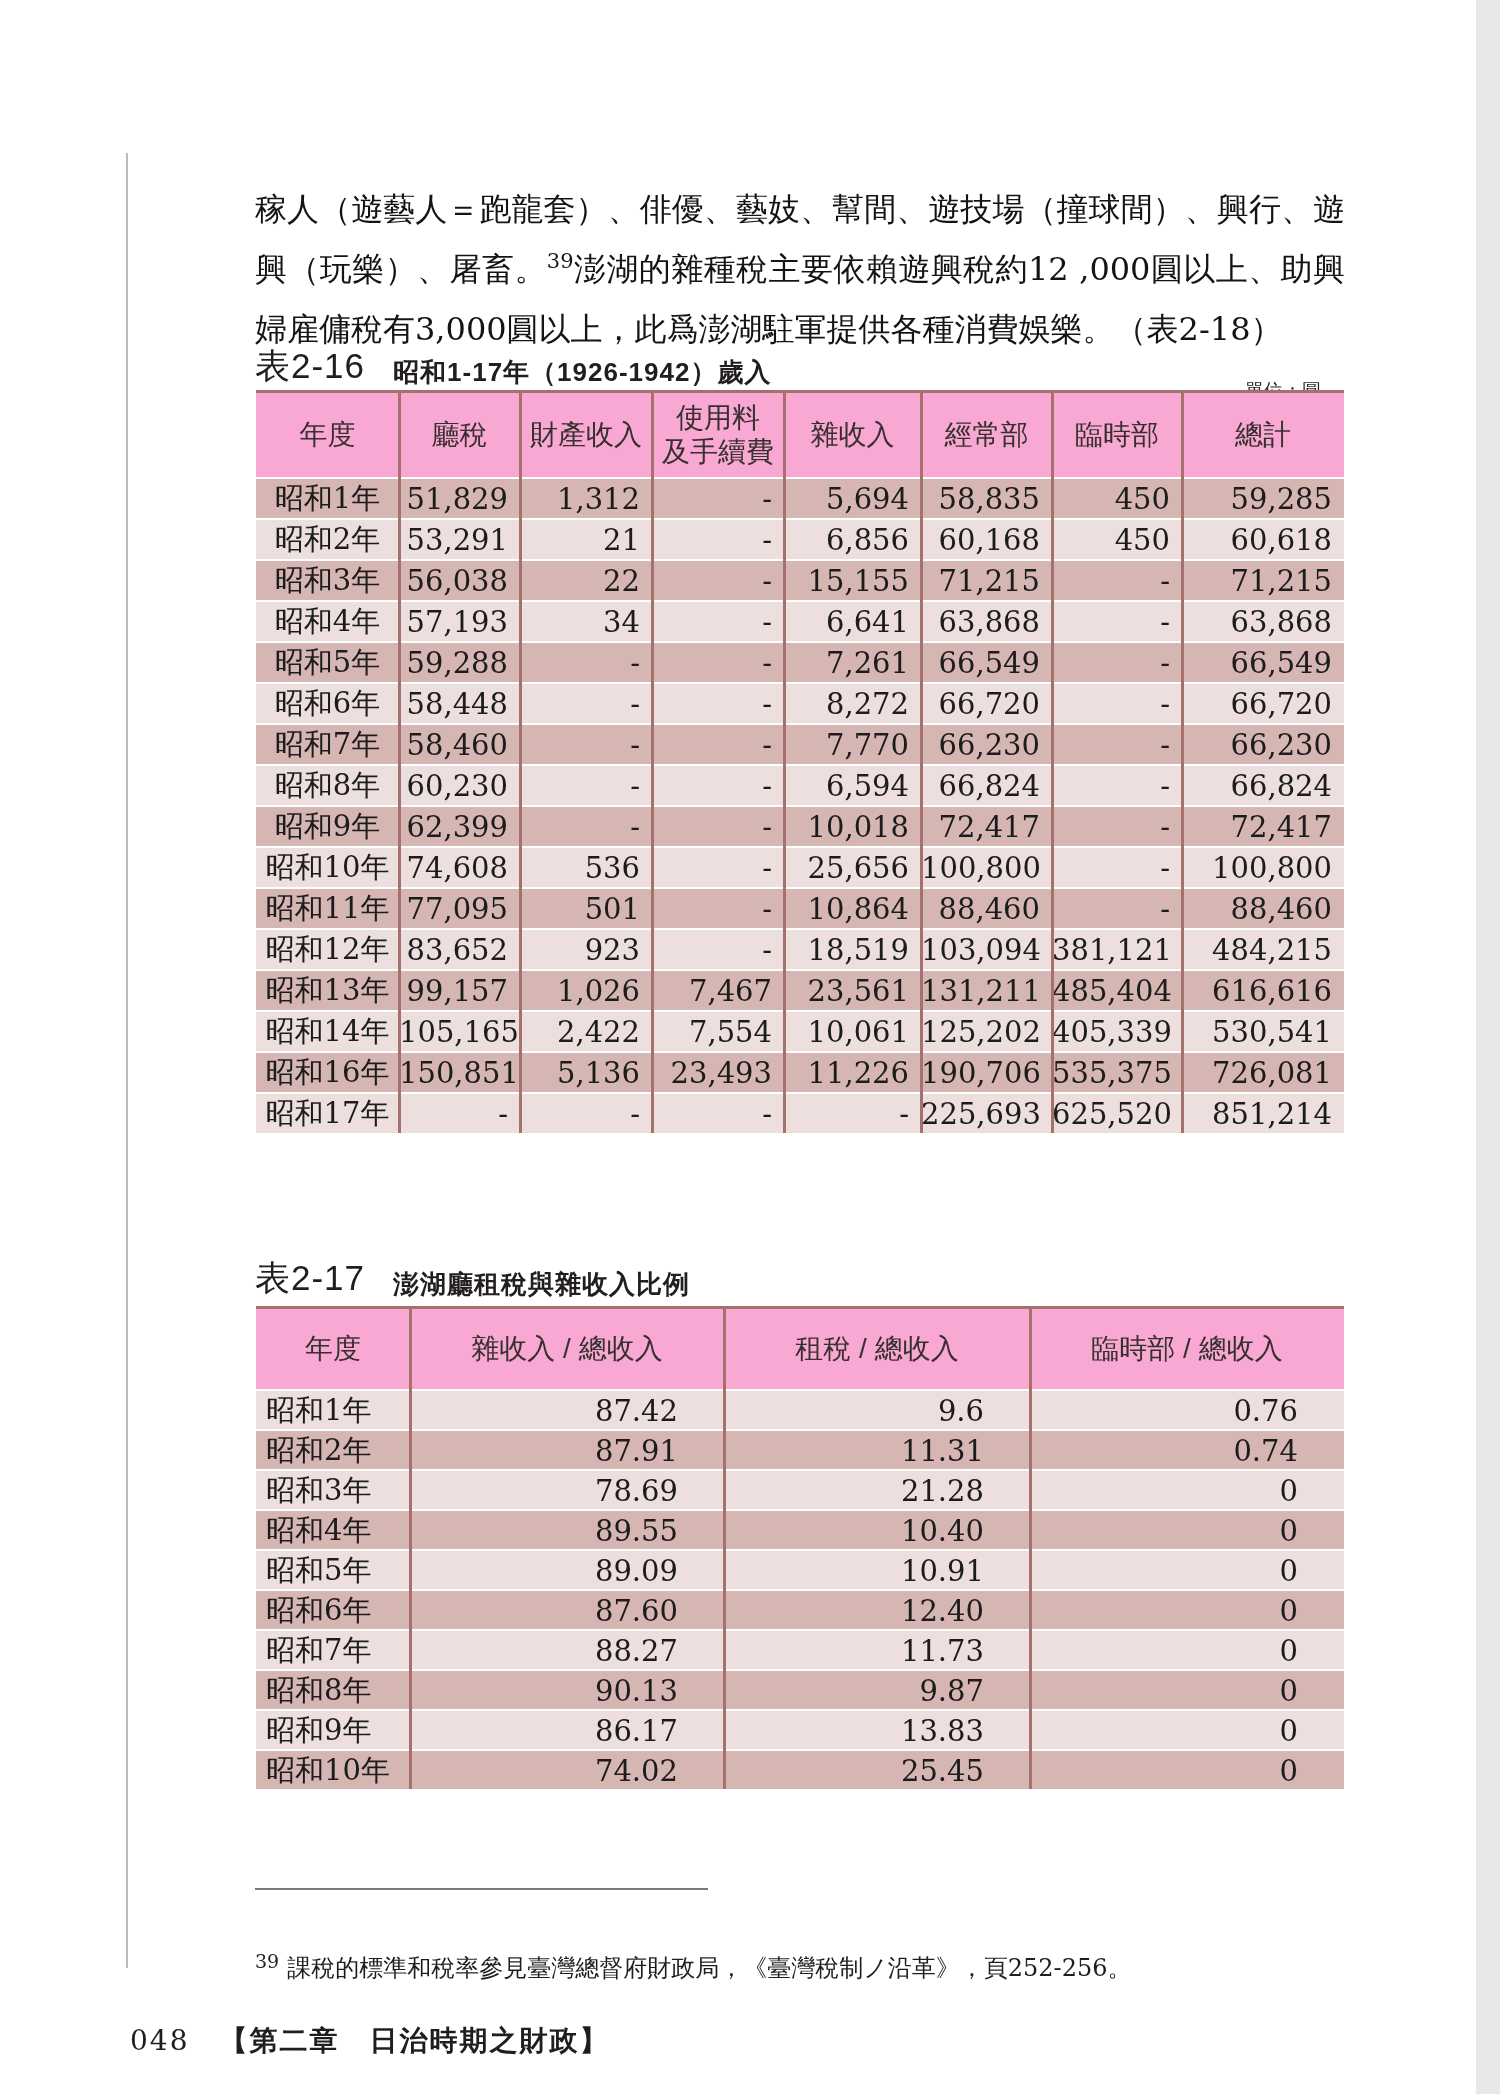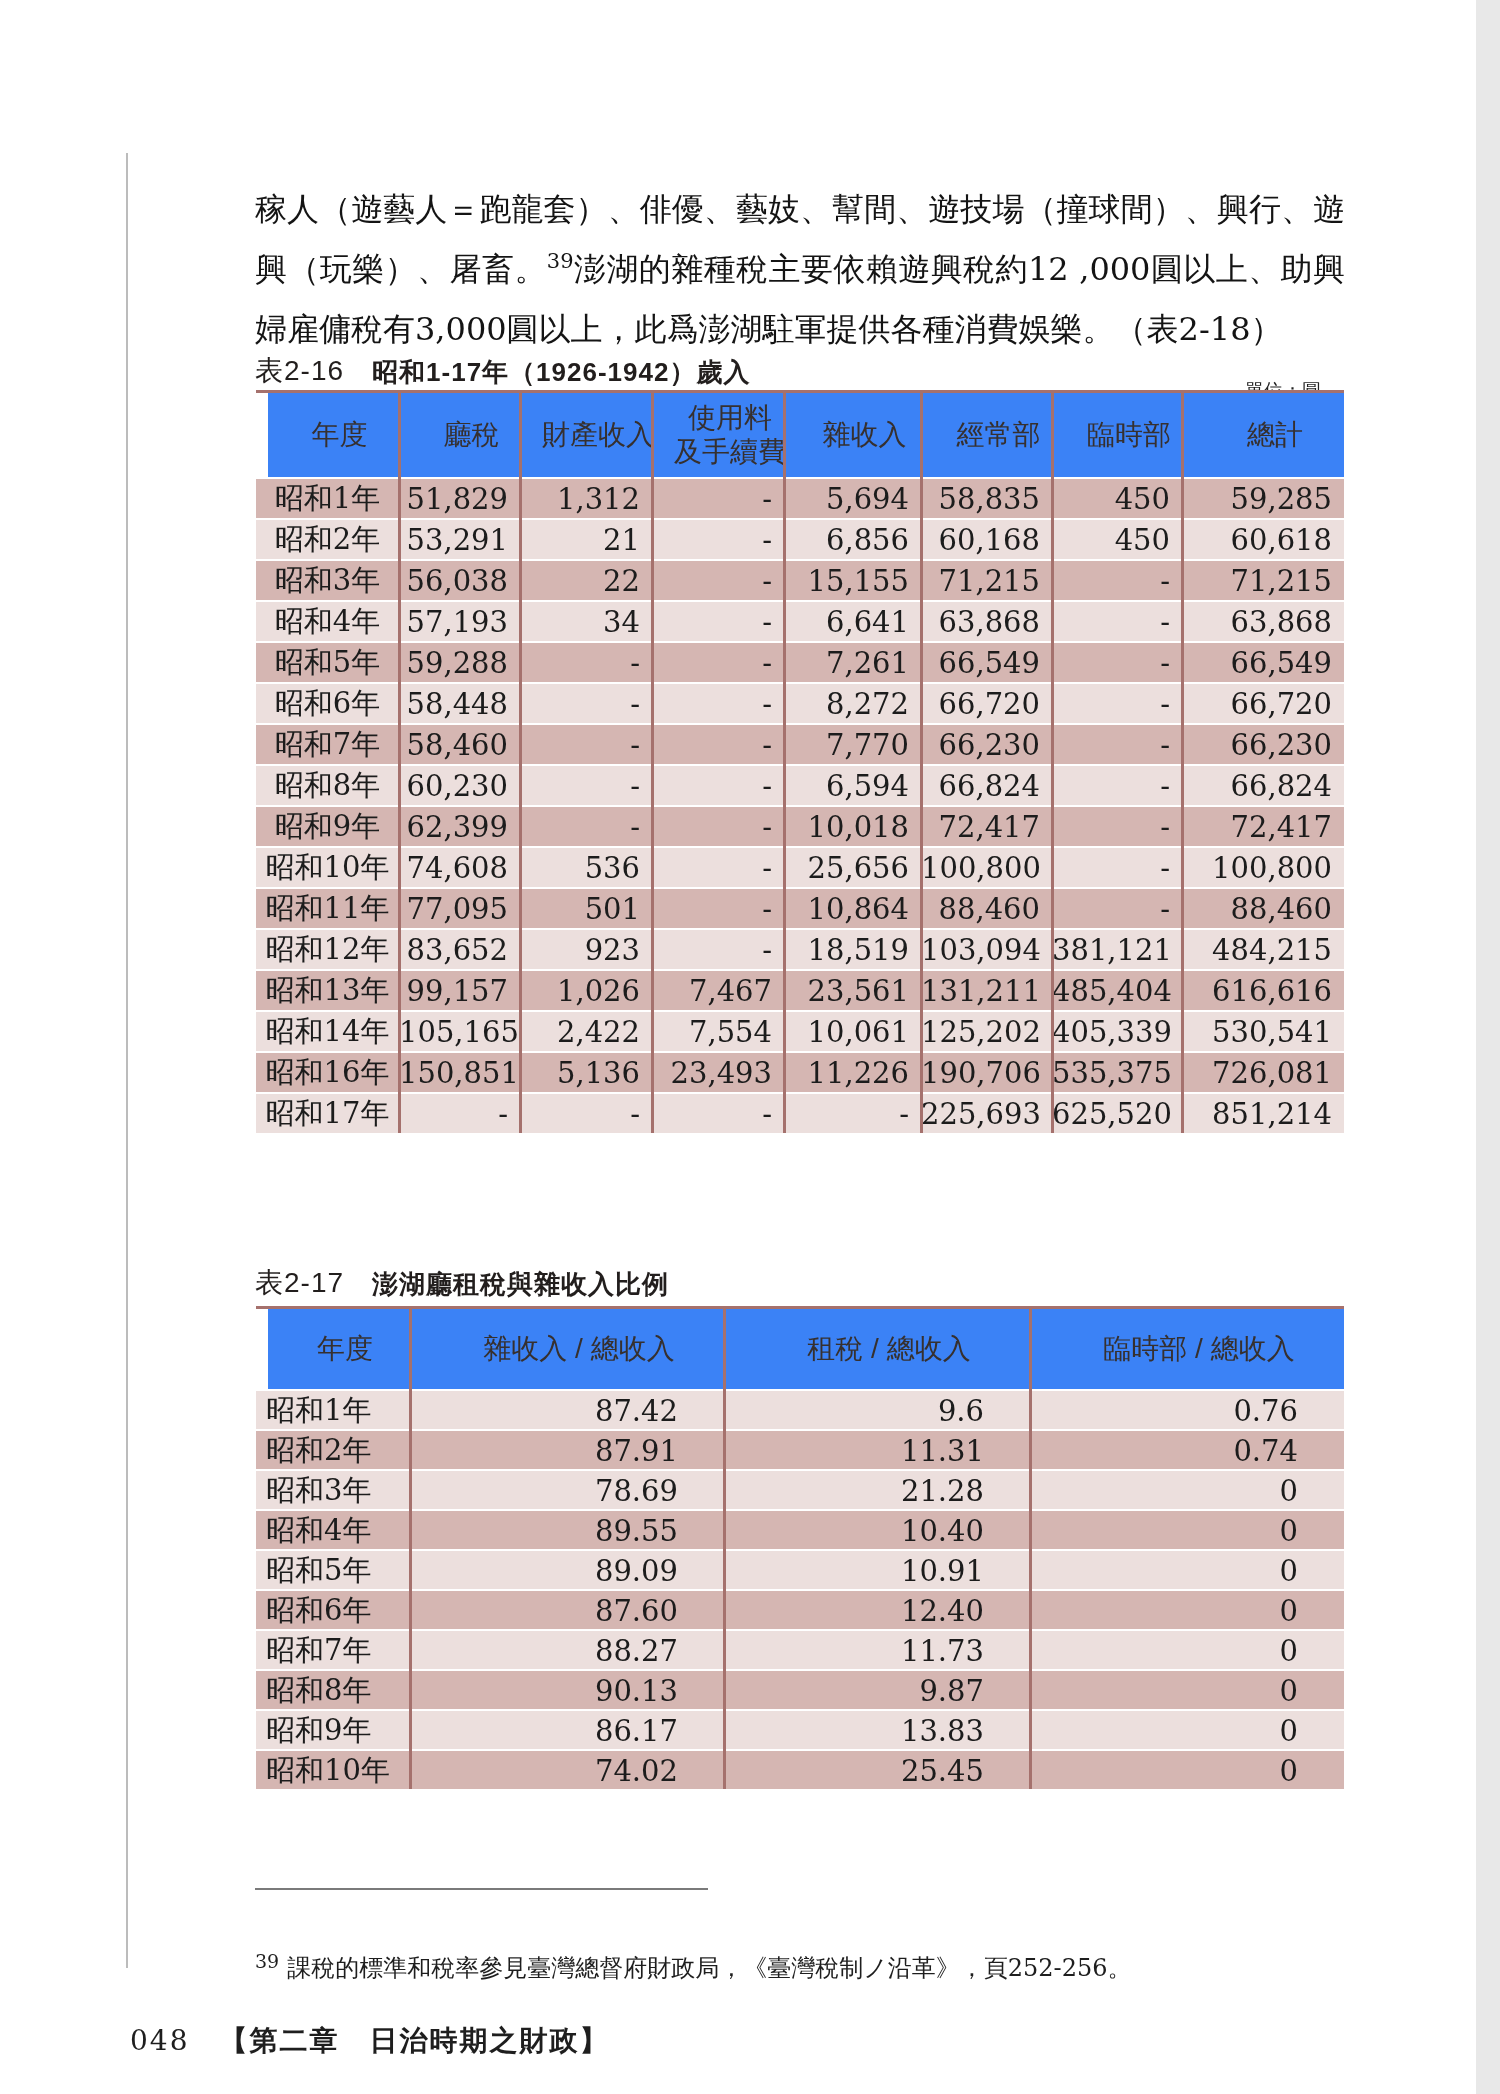--- a/index.html
+++ b/index.html
@@ -7,26 +7,26 @@
         font-family:"DejaVu Serif", serif;color:#1a1a1a;}
   
   .vline{position:absolute;left:126px;top:153px;width:2px;height:1815px;background:#bcbcbc;}
   
   .para{position:absolute;left:255px;top:147px;width:1090px;font-size:32px;line-height:60px;
         text-align:justify;text-justify:inter-ideograph;color:#141414;}
   .para sup{font-size:21px;vertical-align:12px;line-height:0;}
   
   .titlebar{position:absolute;left:255px;width:1090px;height:46px;display:flex;align-items:flex-end;
             font-family:"Liberation Sans", sans-serif;color:#221e1d;}
-  .titlebar .lbl{font-size:28px;font-weight:500;margin-right:28px;letter-spacing:1px;}
+  .titlebar .lbl{font-size:35px;font-weight:500;margin-right:28px;letter-spacing:1px;}
   .titlebar .ttl{font-size:26px;font-weight:700;letter-spacing:1px;}
   .unitnote{position:absolute;right:155px;top:378px;font-size:19px;color:#222;}
   
   .ptable{position:absolute;left:256px;width:1088px;border-top:3px solid #a5716d;}
-  .thead{display:grid;background:#3b82f6;margin-left:12px;}
+  .thead{display:grid;background:#f9a8d4;}
   .hcell{display:flex;align-items:center;justify-content:center;text-align:center;
          font-family:"Liberation Sans", sans-serif;font-size:28px;line-height:34px;
          color:#36302f;white-space:pre-line;}
   .trow{display:grid;margin-top:2px;align-items:center;font-size:29px;color:#1c1c1c;}
   .t16 .thead{grid-template-columns:143px 121px 132px 132px 137px 131px 130px 162px;height:84px;}
   .t16 .trow {grid-template-columns:143px 121px 132px 132px 137px 131px 130px 162px;height:39px;}
   .t17 .thead{grid-template-columns:154px 314px 306px 314px;height:80px;}
   .t17 .trow {grid-template-columns:154px 314px 306px 314px;height:38px;}
   #t16rows .trow:nth-child(odd) {background:#d5b6b2;}
   #t16rows .trow:nth-child(even){background:#ecdfdd;}

